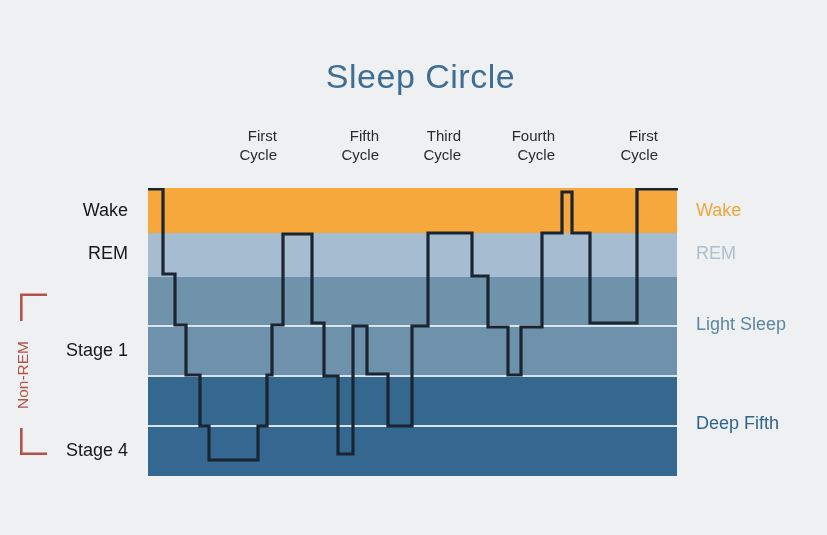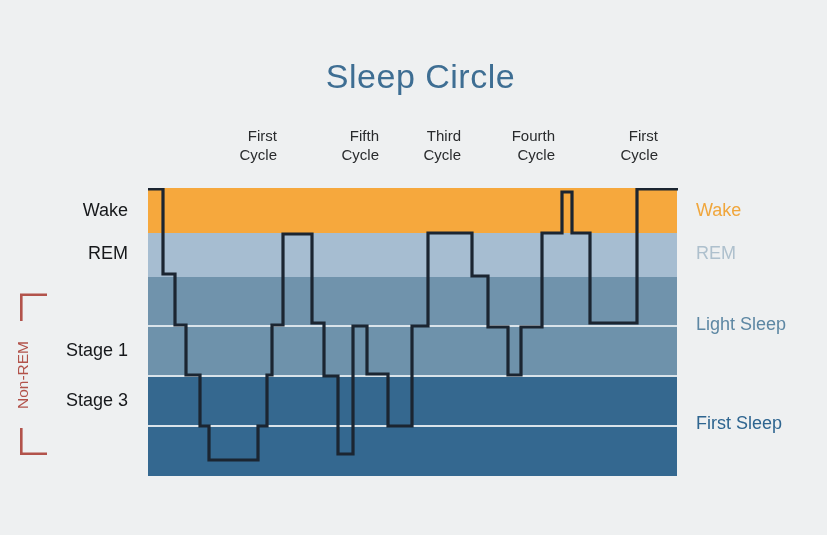--- a/index.html
+++ b/index.html
@@ -69,26 +69,26 @@
     <span>Cycle</span>
   </div>
   <div class="cycle-header c5">
     <span>First</span><br>
     <span>Cycle</span>
   </div>
 
   <div class="y-label r0">Wake</div>
   <div class="y-label r1">REM</div>
   <div class="y-label r3">Stage 1</div>
-  <div class="y-label r4">Stage 3</div>
+  <div class="y-label r5">Stage 4</div>
 
   <div class="legend-label g0" style="color: rgb(240, 166, 60);">Wake</div>
   <div class="legend-label g1" style="color: rgb(174, 192, 205);">REM</div>
   <div class="legend-label g2" style="color: rgb(93, 135, 163);">Light Sleep</div>
-  <div class="legend-label g3" style="color: rgb(46, 101, 144);">First Sleep</div>
+  <div class="legend-label g3" style="color: rgb(46, 101, 144);">Deep Fifth</div>
 
   <svg class="bracket-svg" viewBox="12 288 42 174" xmlns="http://www.w3.org/2000/svg">
     <path d="M47,294.8 H21.3 V321 M21.3,428 V453.8 H47" fill="none" stroke="#b2534b" stroke-width="2.6"></path>
   </svg>
   <div class="nonrem-label" style="color: rgb(178, 83, 75);">Non-REM</div>
 
   <svg class="chart-svg" viewBox="148 188 530 288" preserveAspectRatio="none" xmlns="http://www.w3.org/2000/svg">
       <rect x="148" y="188" width="529" height="45" fill="#f6a83d"></rect>
       <rect x="148" y="233" width="529" height="44" fill="#a6bdd1"></rect>
       <rect x="148" y="277" width="529" height="49" fill="#7093ac"></rect>

